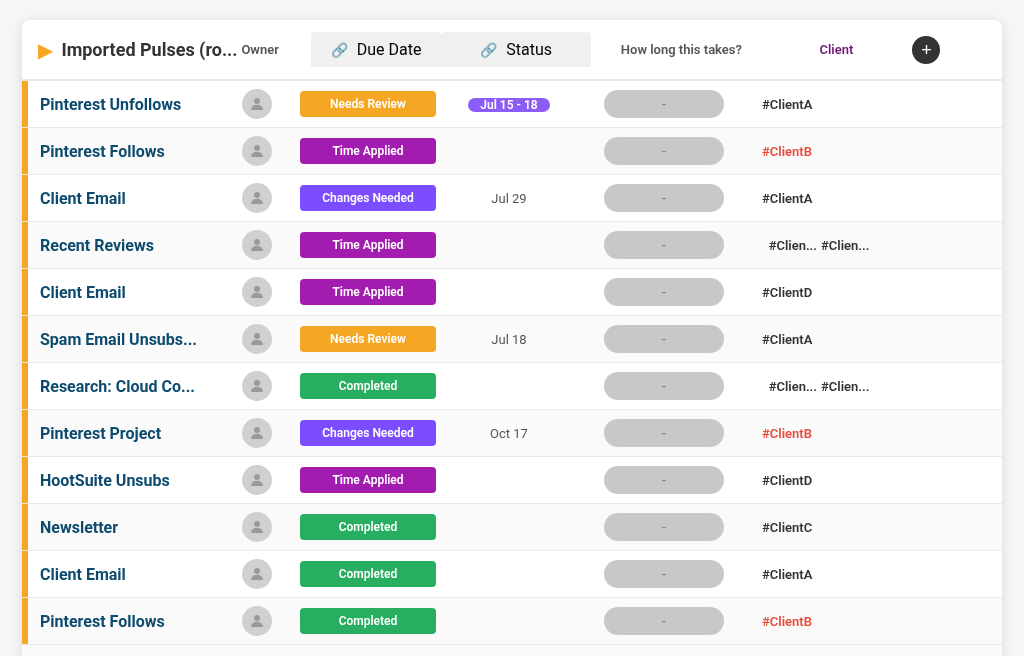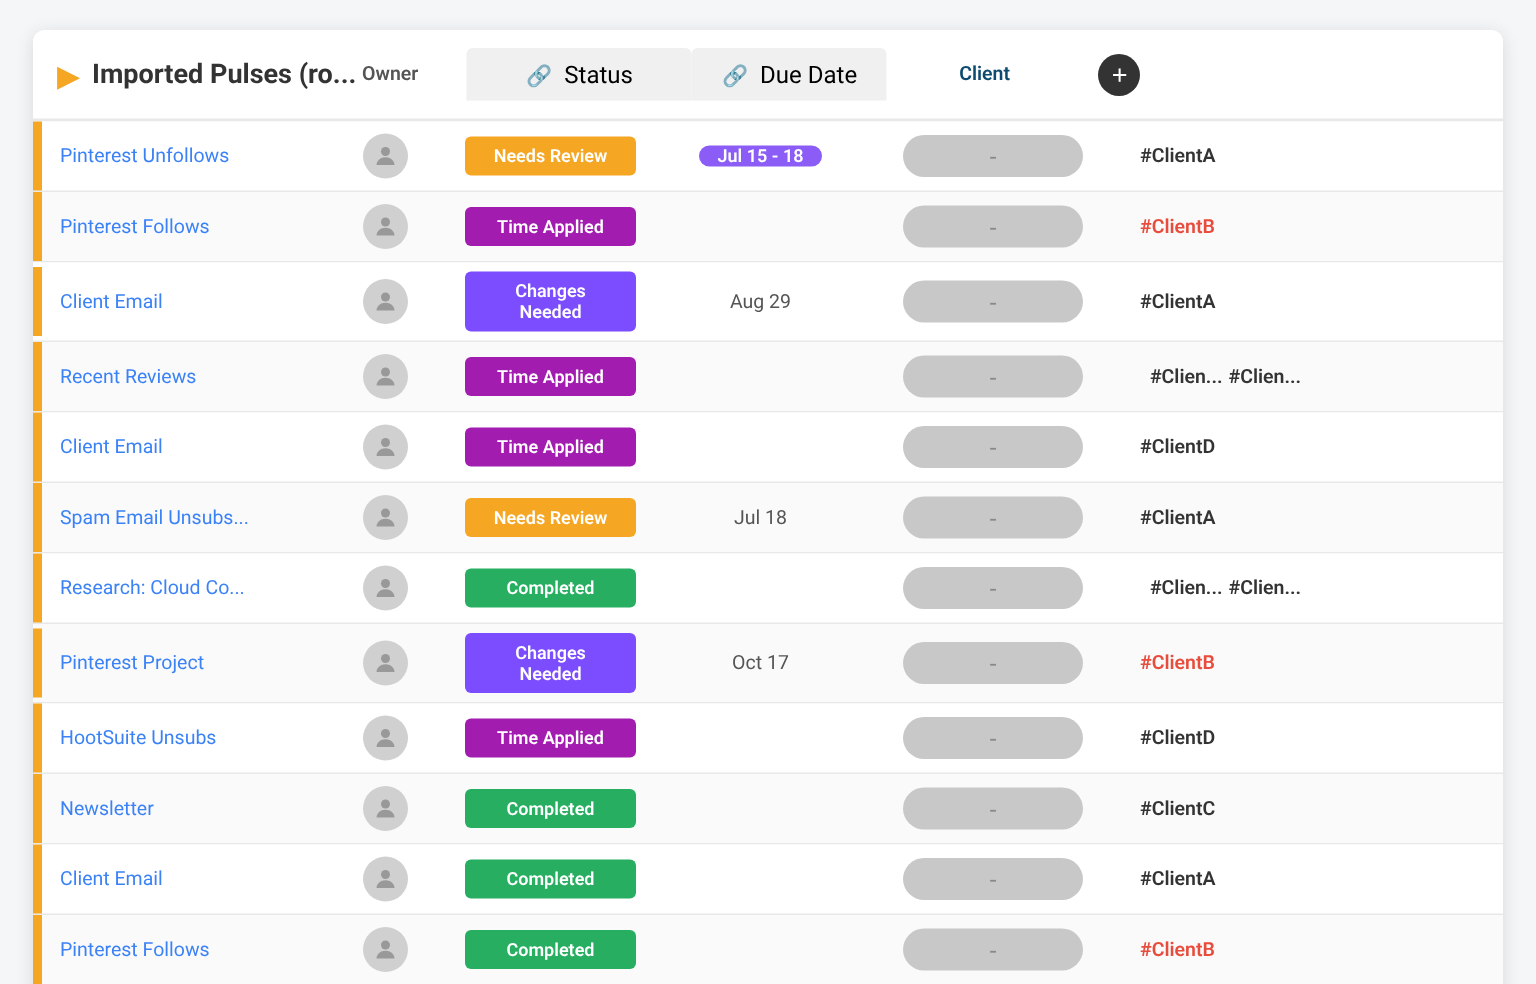--- a/index.html
+++ b/index.html
@@ -76,23 +76,23 @@
     .row-indicator {
       width: 6px;
       height: 100%;
       min-height: 46px;
       background: #f5a623;
       flex-shrink: 0;
     }
     .cell-task {
       flex: 0 0 194px;
       padding: 8px 12px;
-      font-size: 13px;
-      color: #3b82f6;
-      font-weight: 400;
+      font-size: 16px;
+      color: #0c4a6e;
+      font-weight: 700;
       white-space: nowrap;
       overflow: hidden;
       text-overflow: ellipsis;
     }
     .cell-owner {
       flex: 0 0 70px;
       padding: 8px;
       text-align: center;
     }
     .avatar {
@@ -111,21 +111,21 @@
       padding: 6px 8px;
       text-align: center;
     }
     .status-badge {
       display: inline-block;
       padding: 6px 12px;
       border-radius: 4px;
       font-size: 12px;
       font-weight: 600;
       color: #fff;
-      width: 114px;
+      width: 136px;
       text-align: center;
     }
     .status-needs-review { background: #f5a623; }
     .status-time-applied { background: #a21caf; }
     .status-changes-needed { background: #7c4dff; }
     .status-completed { background: #27ae60; }
     .cell-duedate {
       flex: 0 0 130px;
       padding: 8px;
       text-align: center;
@@ -183,29 +183,30 @@
   </style>
 </head>
 <body>
 
 <div class="container">
 
   <div class="header-row">
     <span class="header-arrow">▶</span>
     <span class="header-title">Imported Pulses (ro...</span>
     <div style="flex:0 0 70px; text-align:left; font-size:13px; font-weight:600; color:#555;">Owner</div>
+    <div style="flex:0 0 130px; text-align:center; background:#f0f0f0; border-radius:4px 4px 0 0; padding:8px;">
+      <span class="link-icon">🔗</span>
+      <span>Due Date</span>
+    </div>
     <div style="flex:0 0 150px; text-align:center; background:#f0f0f0; border-radius:4px 4px 0 0; padding:8px;">
       <span class="link-icon">🔗</span>
       <span>Status</span>
     </div>
-    <div style="flex:0 0 130px; text-align:center; background:#f0f0f0; border-radius:4px 4px 0 0; padding:8px;">
-      <span class="link-icon">🔗</span>
-      <span>Due Date</span>
-    </div>
-    <div style="flex:0 0 130px; text-align:center; font-size:13px; font-weight:600; color:#0c4a6e;">Client</div>
+    <div style="flex:0 0 180px; text-align:center; font-size:13px; font-weight:600; color:#555;">How long this takes?</div>
+    <div style="flex:0 0 130px; text-align:center; font-size:13px; font-weight:600; color:#701a75;">Client</div>
     <div style="flex:0 0 50px; text-align:center;">
       <button class="add-col-btn">+</button>
     </div>
   </div>
 
   <div class="table-body" id="table-body">
   <div class="table-row">
         <div class="row-indicator"></div>
         <div class="cell-task">Pinterest Unfollows</div>
         <div class="cell-owner"><div class="avatar">
@@ -240,21 +241,21 @@
       <div class="table-row">
         <div class="row-indicator"></div>
         <div class="cell-task">Client Email</div>
         <div class="cell-owner"><div class="avatar">
             <svg width="18" height="18" viewBox="0 0 24 24" fill="#999">
               <circle cx="12" cy="8" r="4"></circle>
               <path d="M4 20c0-4 3.6-7 8-7s8 3 8 7"></path>
             </svg>
           </div></div>
         <div class="cell-status"><span class="status-badge status-changes-needed">Changes Needed</span></div>
-        <div class="cell-duedate">Aug 29</div>
+        <div class="cell-duedate">Jul 29</div>
         <div class="cell-howlong">
           <div class="howlong-bar">-</div>
         </div>
         <div class="cell-client"><span class="client-normal">#ClientA</span></div>
       </div>
       <div class="table-row">
         <div class="row-indicator"></div>
         <div class="cell-task">Recent Reviews</div>
         <div class="cell-owner"><div class="avatar">
             <svg width="18" height="18" viewBox="0 0 24 24" fill="#999">

